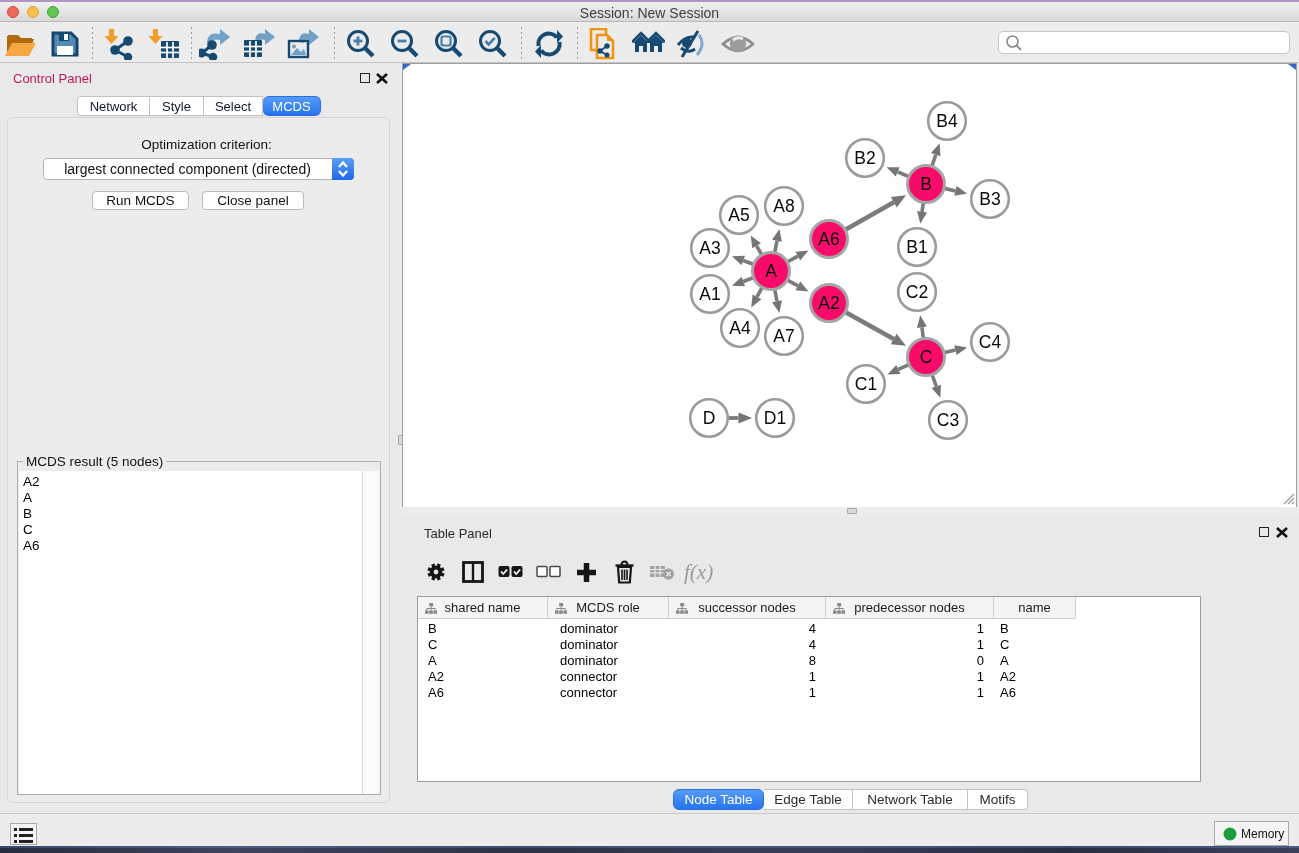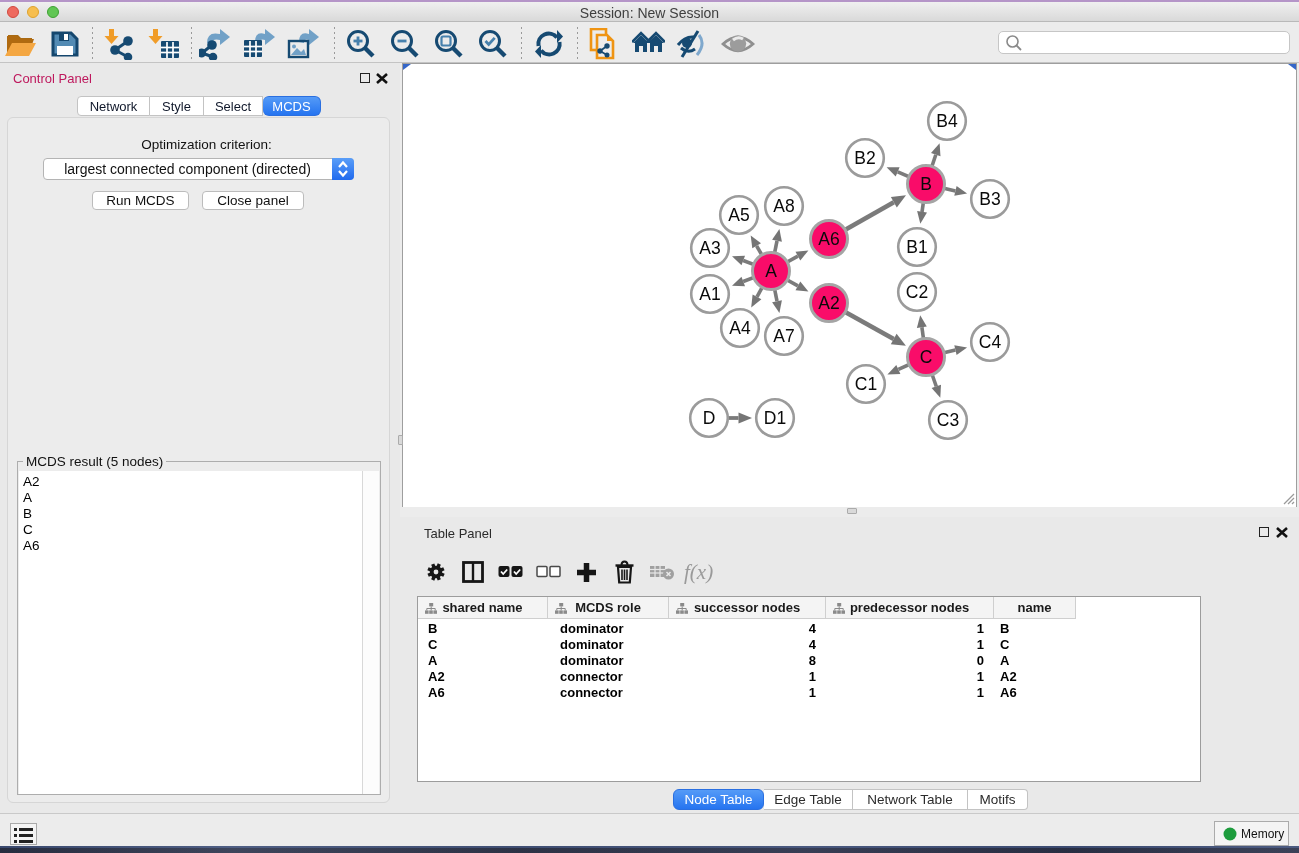--- a/index.html
+++ b/index.html
@@ -47,21 +47,21 @@
 #gwin { position:absolute; left:402px; top:63px; width:895px; height:444px; background:#fff; border:1px solid #9e9e9e; }
 #gwin-tb { position:absolute; left:0; top:0; width:893px; height:22px;
   background:linear-gradient(#f3f3f3,#dcdcdc); border-bottom:1px solid #a8a8a8;margin-top:24px; }
 #gwin-tb .tl { position:absolute; top:6.5px; width:11px; height:11px; border-radius:50%; }
 #gwin-title { position:absolute; top:3px; width:100%; text-align:center; font-size:13px; color:#2d2d2d; }
 #gcanvas { position:absolute; left:0px; top:23px; width:893px; height:420px; background:#fff; }
 
 #tpanel { position:absolute; left:400px; top:517px; width:899px; height:296px; background:#e9e9e9; }
 #tp-title { position:absolute; left:424px; top:526px; font-size:13px; color:#2b2b2b; }
 #tp-toolbar { position:absolute; left:408px; top:549px; width:883px; height:46px; }
-#ntable { position:absolute; left:417px; top:596px; width:784px; height:186px; background:#fff; border:1px solid #9c9c9c;font-weight:bold; }
+#ntable { position:absolute; left:417px; top:596px; width:784px; height:186px; background:#fff; border:1px solid #9c9c9c; }
 .th { position:absolute; top:0; height:22px; background:#f4f4f4; border-right:1px solid #cfcfcf;
   font-size:13px; color:#1a1a1a; text-align:center; line-height:22px; }
 .td { position:absolute; font-size:13px; color:#000; height:16px; line-height:16px; }
 .hicon { position:absolute; left:7px; top:6px; }
 
 .btab { border:1px solid #c3c3c3; border-left:none; background:#fff; color:#2b2b2b; font-size:13.5px;
   text-align:center; line-height:19px; height:21px; }
 
 #statusbar { position:absolute; left:0; top:813px; width:1299px; height:33px; background:#ececec; border-top:1px solid #c9c9c9; }
 #deskstrip { position:absolute; left:0; top:846px; width:1299px; height:7px;

